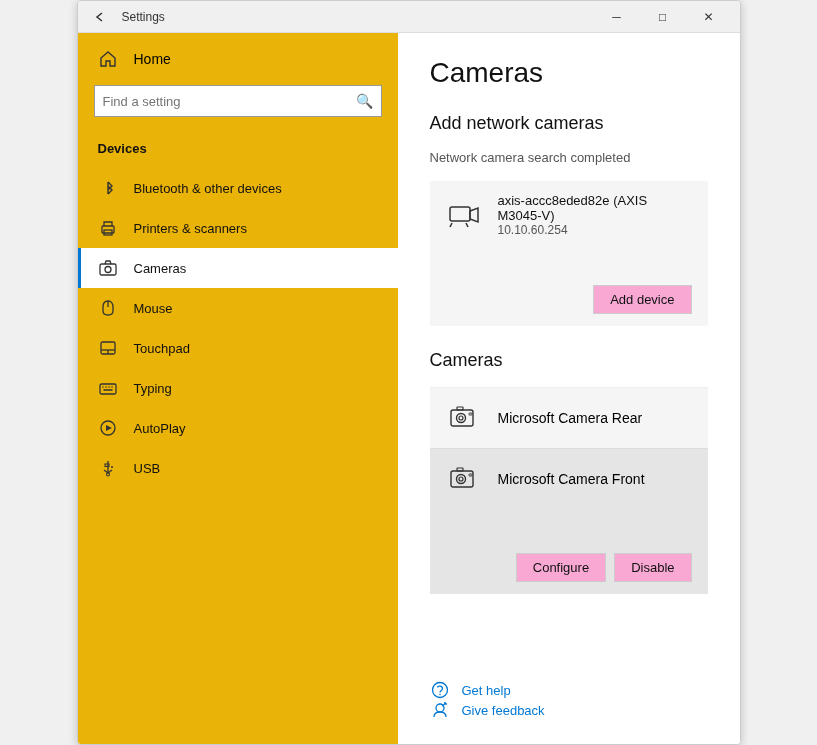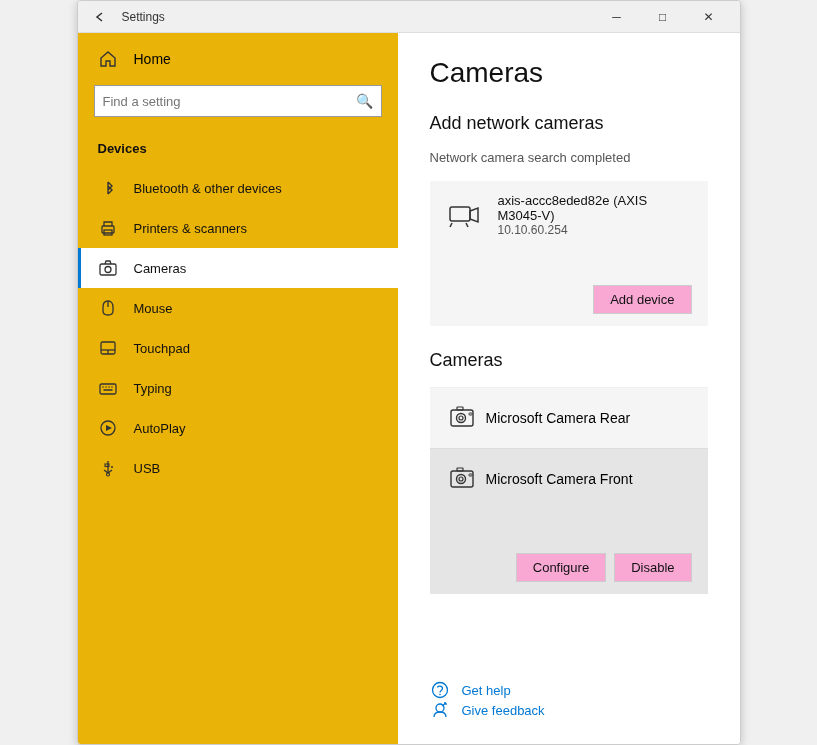--- a/index.html
+++ b/index.html
@@ -227,21 +227,21 @@
     .cameras-section { margin-top: 8px; }
     .camera-card {
       background: #f5f5f5;
       border-radius: 2px;
       padding: 0;
       margin-bottom: 0;
     }
     .camera-card-item {
       display: flex;
       align-items: center;
-      gap: 4px;
+      gap: 16px;
       padding: 12px 16px;
     }
     .camera-card-footer {
       display: flex;
       justify-content: flex-end;
       gap: 8px;
       padding: 8px 16px 12px;
     }
 
     

